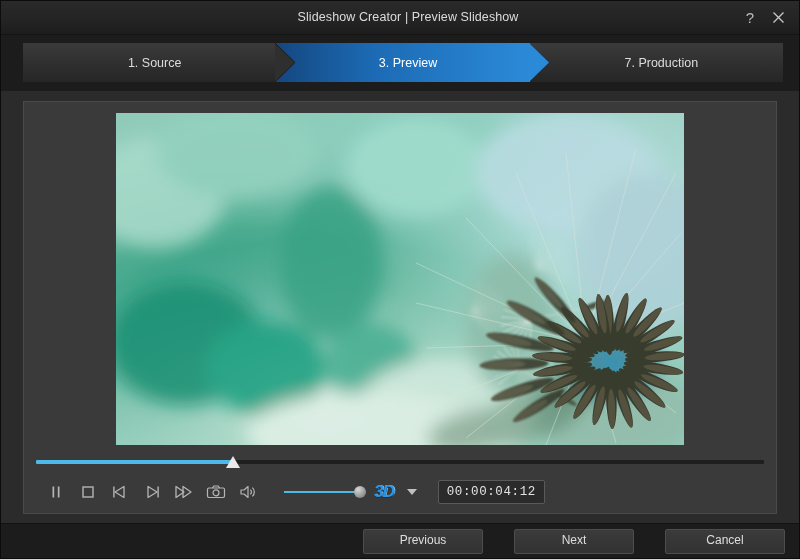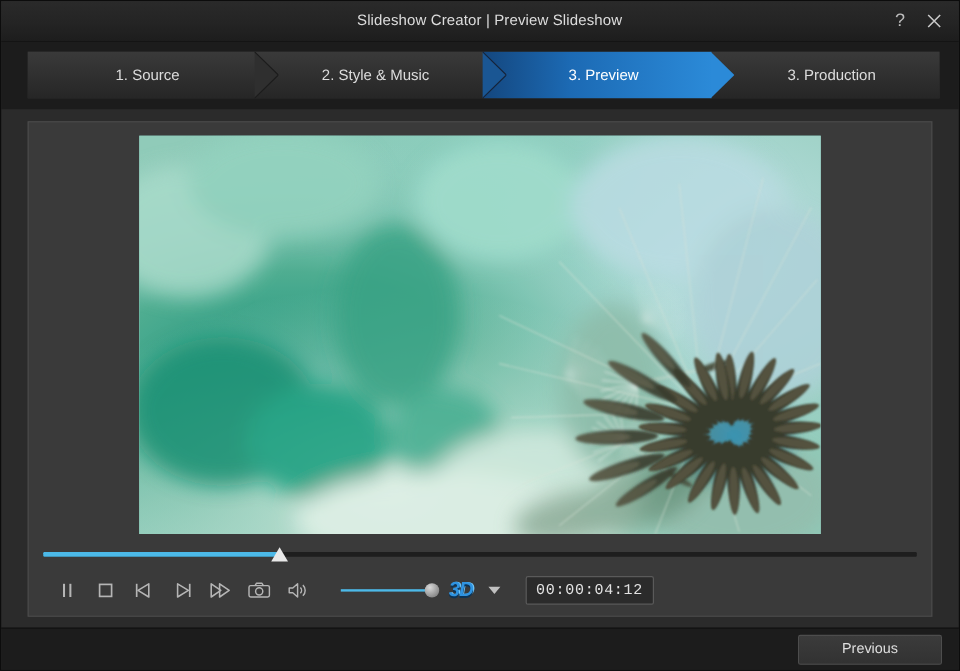--- a/index.html
+++ b/index.html
@@ -311,37 +311,30 @@
     <div class="stepbar">
 
       <div class="step">
         <span class="lbl">1. Source</span>
         <svg class="chev" viewBox="0 0 20 39" preserveAspectRatio="none">
           <path d="M0,0 L20,19.5 L0,39 Z" fill="#2f2f2f"></path>
           <path d="M0,0 L20,19.5 L0,39" fill="none" stroke="#1c1c1c" stroke-width="1"></path>
         </svg>
       </div>
 
-      <div class="step">
-        <span class="lbl">2. Style &amp; Music</span>
-        <svg class="chev" viewBox="0 0 20 39" preserveAspectRatio="none">
-          <path d="M0,0 L20,19.5 L0,39 Z" fill="#1a5693"></path>
-          <path d="M0,0 L20,19.5 L0,39" fill="none" stroke="#16243a" stroke-width="1"></path>
-        </svg>
-      </div>
 
       <div class="step active">
         <span class="lbl">3. Preview</span>
         <svg class="chev" viewBox="0 0 20 39" preserveAspectRatio="none">
           <path d="M0,0 L20,19.5 L0,39 Z" fill="#2b8ad8"></path>
         </svg>
       </div>
 
       <div class="step">
-        <span class="lbl">3. Production</span>
+        <span class="lbl">7. Production</span>
 
       </div>
 
     </div>
   </div>
 
   <div class="main">
     <div class="panel">
 
       <div class="stage">
@@ -653,15 +646,17 @@
           <div class="timecode">00:00:04:12</div>
 
         </div>
       </div>
 
     </div>
   </div>
 
   <div class="footer">
     <div class="btn">Previous</div>
+    <div class="btn">Next</div>
+    <div class="btn">Cancel</div>
   </div>
 
 </div>
 
 </body></html>

